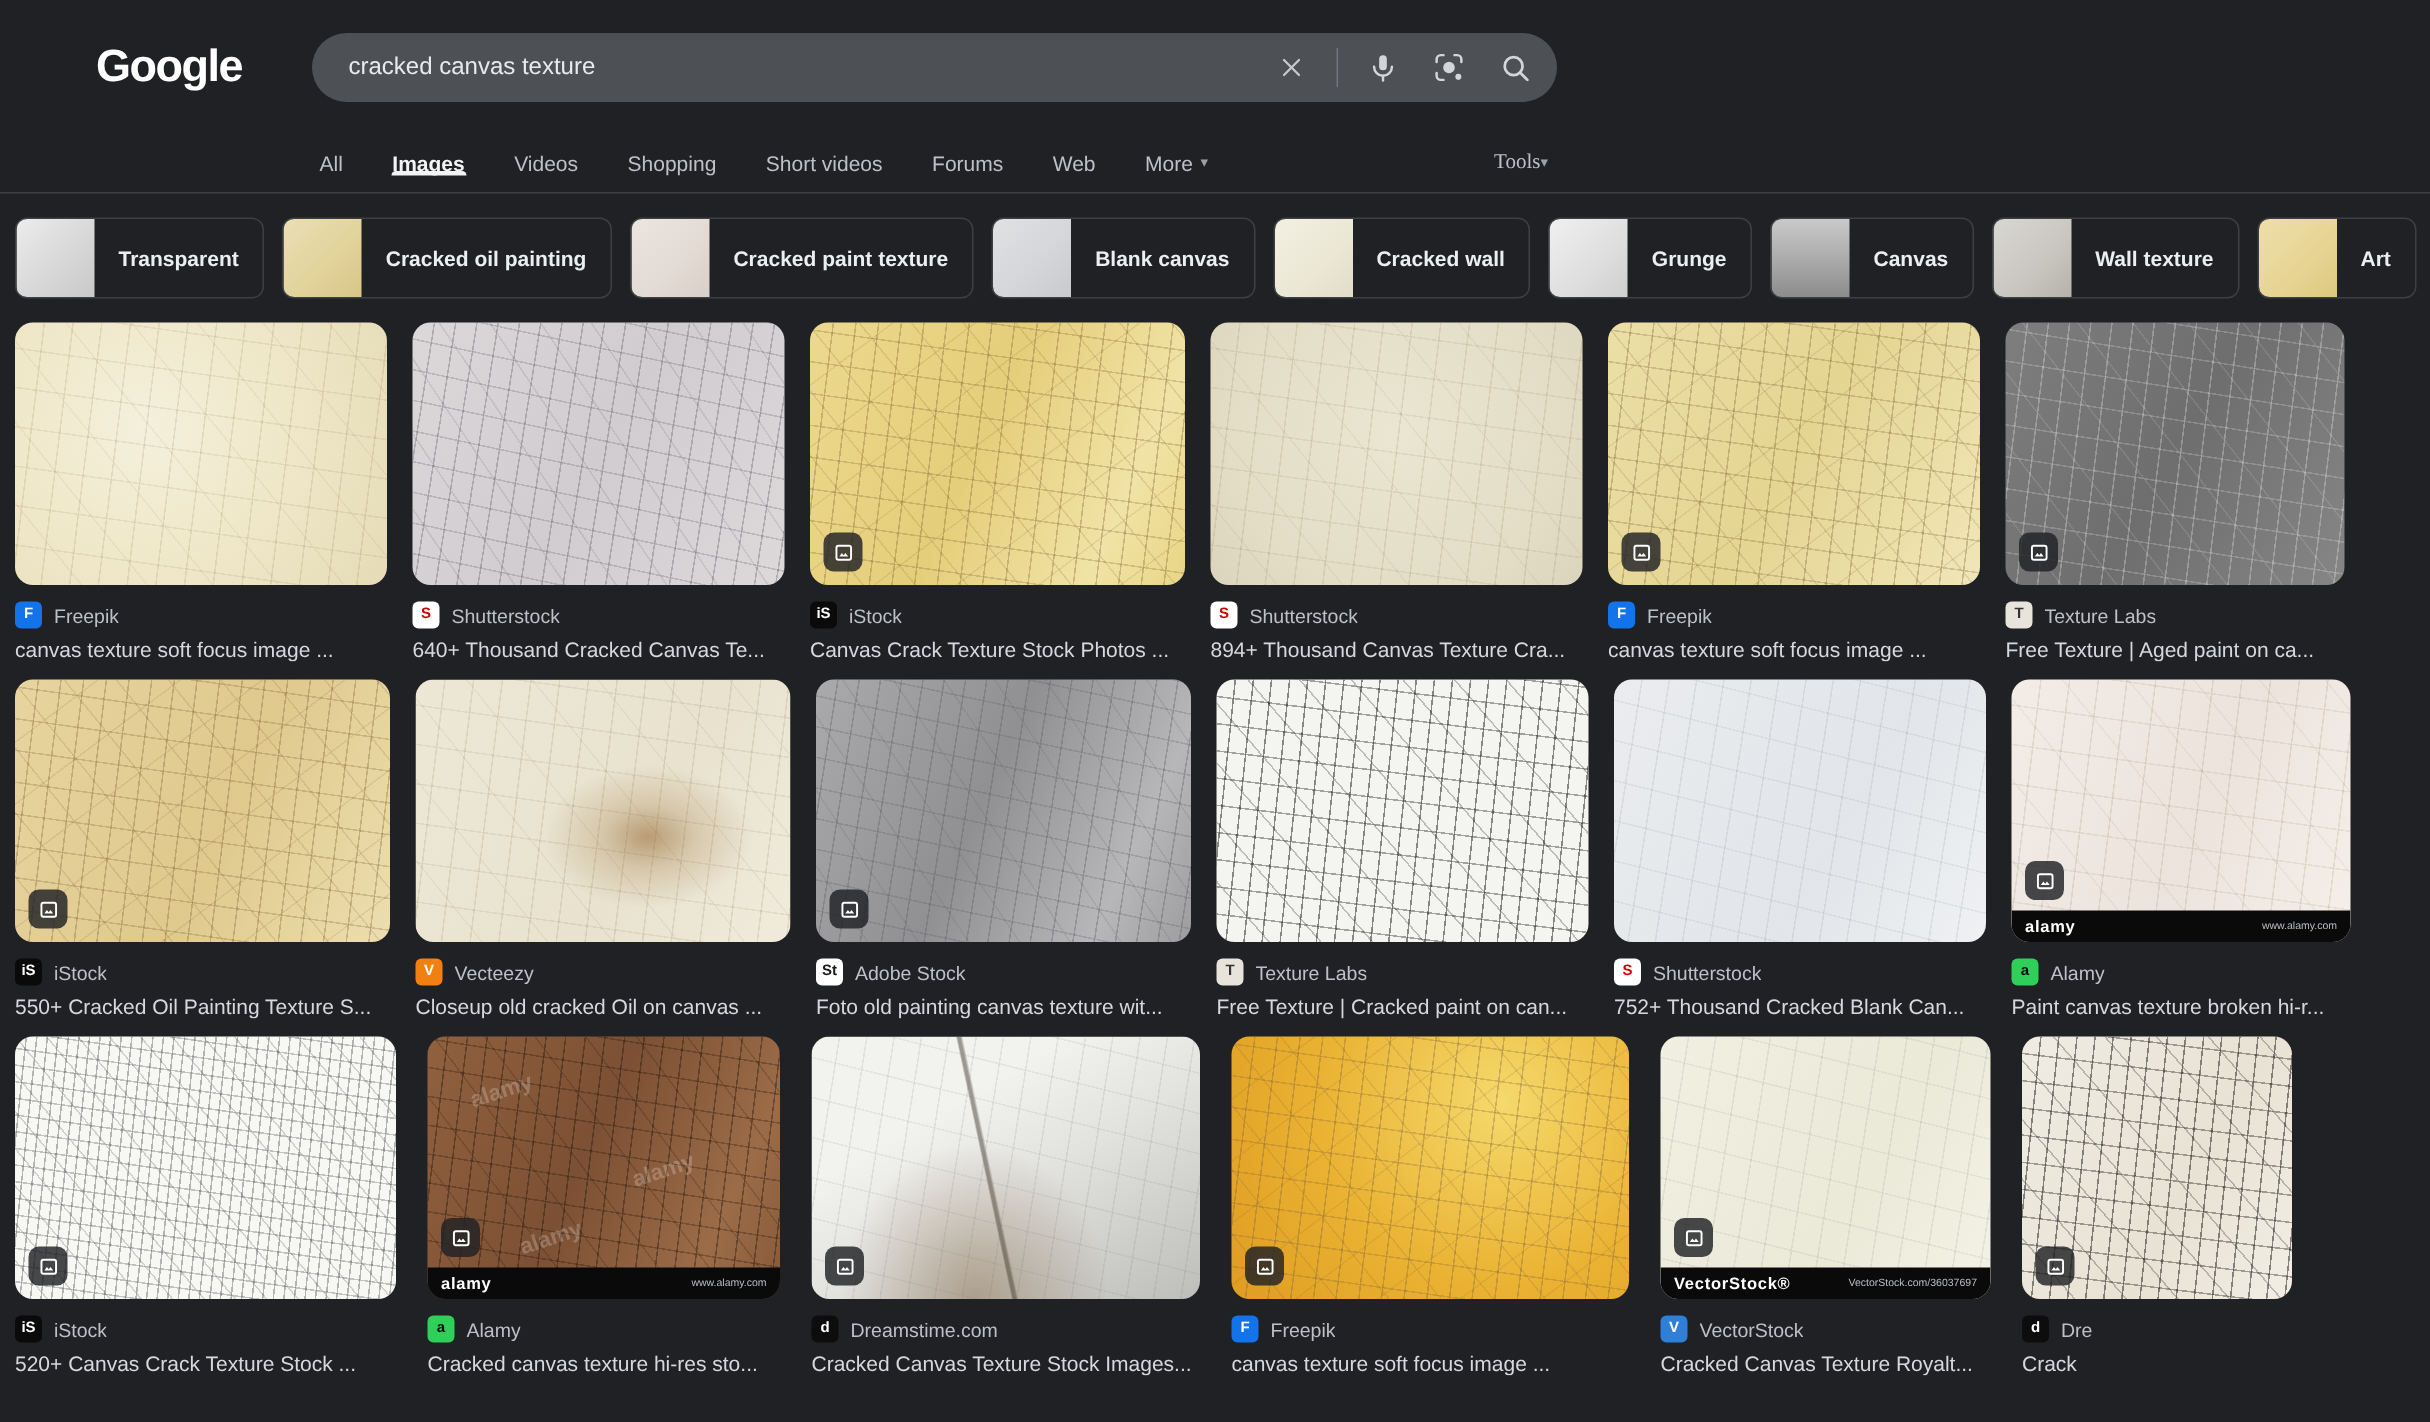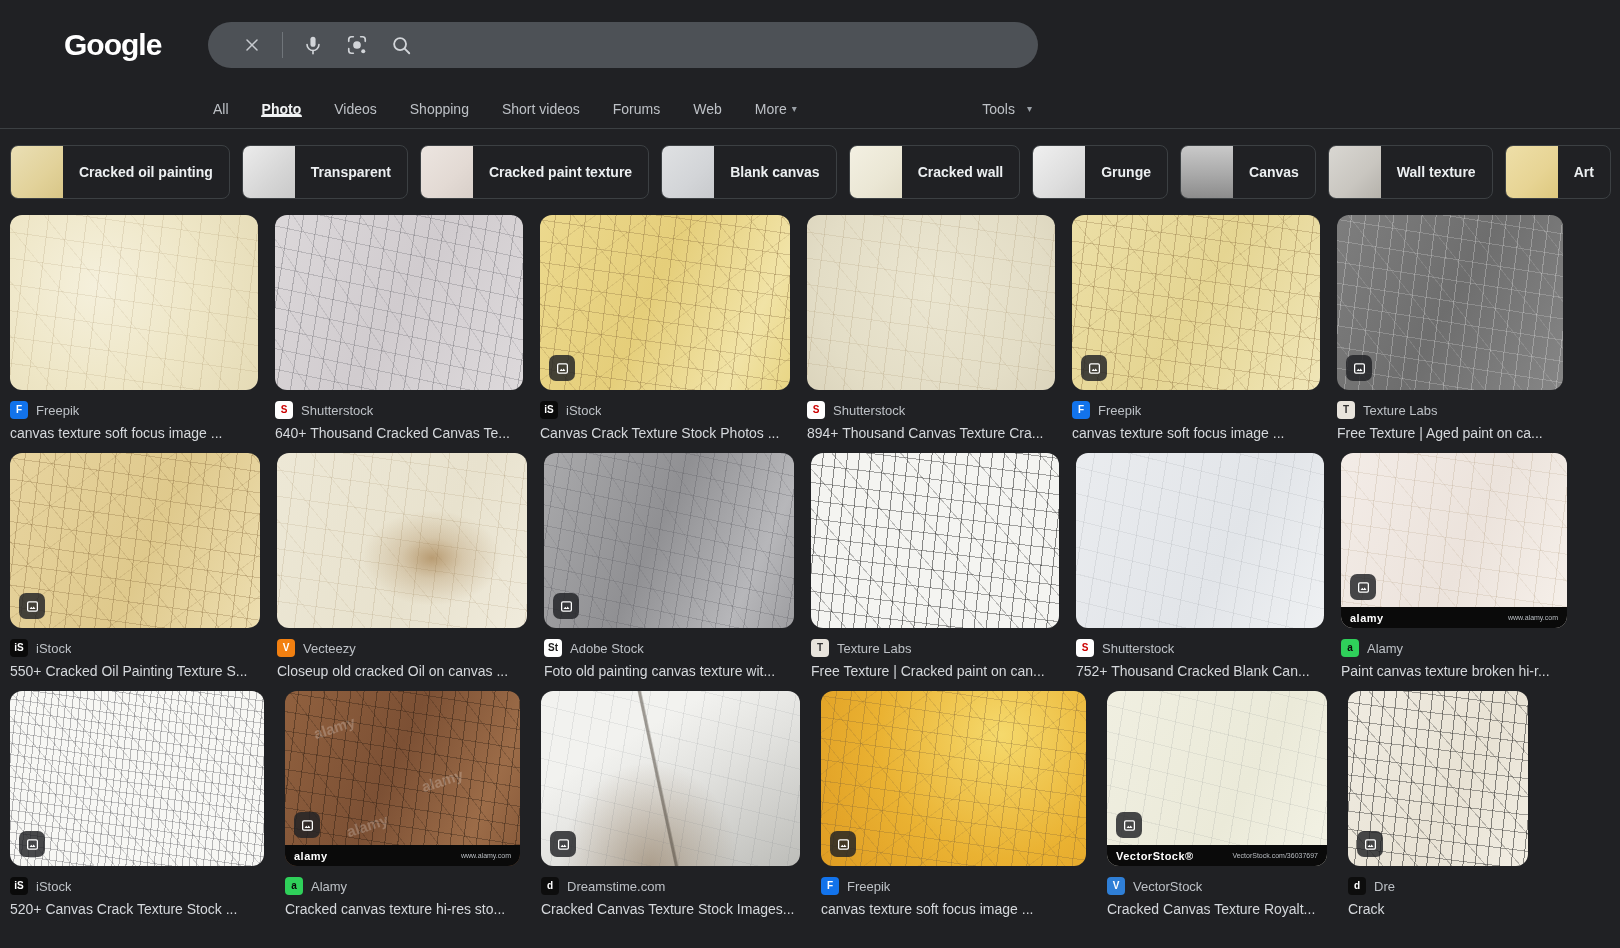--- a/index.html
+++ b/index.html
@@ -18,21 +18,21 @@
 
   
   .tabs-wrap{border-bottom:1px solid #3c4043;height:38px;}
   .tabs-row{margin-left:212px;width:820px;display:flex;align-items:center;height:38px;}
   .tab{display:flex;align-items:center;gap:5px;margin-right:31px;color:#bdc1c6;font-size:14px;
     position:relative;cursor:pointer;padding:0 1px;}
   .tab.active{color:#f1f3f4;font-weight:700;}
   .tab.active::after{content:"";position:absolute;left:0;right:0;bottom:0;height:3px;background:#f1f3f4;
     border-radius:3px 3px 0 0;}
   .caret{font-size:10px;color:#9aa0a6;line-height:1;}
-  .tools{margin-left:auto;display:flex;align-items:center;gap:12px;color:#bdc1c6;font-size:14px;cursor:pointer;}
+  .tools{margin-left:auto;display:flex;align-items:center;gap:0;color:#bdc1c6;font-size:14px;cursor:pointer;font-family:Liberation Serif, serif;}
 
   
   .chips{display:flex;gap:12px;margin:16px 0 0 10px;height:54px;}
   .chip{height:52px;border:1px solid #3c4043;border-radius:8px;background:#202124;display:flex;
     align-items:center;overflow:hidden;cursor:pointer;flex:none;}
   .chip-thumb{width:52px;height:52px;flex:none;}
   .chip-label{padding:0 16px;color:#eceff1;font-size:14px;font-weight:700;white-space:nowrap;}
 
   
   .grid{margin:16px 0 0 10px;}
@@ -96,20 +96,21 @@
     repeating-linear-gradient(53deg,rgba(35,22,12,.20) 0 1px,transparent 1px 27px);}
 </style>
 </head>
 <body>
 
 <div class="page">
 
   <div class="header">
     <div class="logo">Google</div>
     <div class="searchbar">
+      <div class="query">cracked canvas texture</div>
       <div class="sb-icons">
         <div class="sb-btn">
           <svg viewBox="0 0 24 24" width="20" height="20" fill="none" stroke="#c7cacf" stroke-width="1.8" stroke-linecap="round">
               <line x1="6" y1="6" x2="18" y2="18"></line>
               <line x1="18" y1="6" x2="6" y2="18"></line>
             </svg>
         </div>
         <div class="sb-divider"></div>
         <div class="sb-btn">
           <svg viewBox="0 0 24 24" width="22" height="22">
@@ -140,21 +141,21 @@
   </div>
 
   <div class="tabs-wrap">
     <div class="tabs-row">
 
       <div class="tab">
     <span class="tab-label">All</span>
 
   </div>
         <div class="tab active">
-    <span class="tab-label">Photo</span>
+    <span class="tab-label">Images</span>
 
   </div>
         <div class="tab">
     <span class="tab-label">Videos</span>
 
   </div>
         <div class="tab">
     <span class="tab-label">Shopping</span>
 
   </div>
@@ -176,26 +177,26 @@
   </div>
         <div class="tools">
         <span>Tools</span>
         <span class="caret">▾</span>
       </div>
     </div>
   </div>
 
   <div class="chips">
       <div class="chip">
+    <span class="chip-thumb" style="background: linear-gradient(135deg, rgb(236, 236, 236), rgb(214, 214, 214) 60%, rgb(201, 201, 201));"></span>
+    <span class="chip-label">Transparent</span>
+  </div>
+      <div class="chip">
     <span class="chip-thumb" style="background: linear-gradient(135deg, rgb(234, 223, 181), rgb(226, 210, 154) 60%, rgb(216, 198, 135));"></span>
     <span class="chip-label">Cracked oil painting</span>
-  </div>
-      <div class="chip">
-    <span class="chip-thumb" style="background: linear-gradient(135deg, rgb(236, 236, 236), rgb(214, 214, 214) 60%, rgb(201, 201, 201));"></span>
-    <span class="chip-label">Transparent</span>
   </div>
       <div class="chip">
     <span class="chip-thumb" style="background: linear-gradient(135deg, rgb(236, 229, 224), rgb(227, 218, 212) 60%, rgb(216, 207, 201));"></span>
     <span class="chip-label">Cracked paint texture</span>
   </div>
       <div class="chip">
     <span class="chip-thumb" style="background: linear-gradient(135deg, rgb(223, 225, 227), rgb(211, 213, 216) 60%, rgb(200, 202, 205));"></span>
     <span class="chip-label">Blank canvas</span>
   </div>
       <div class="chip">

